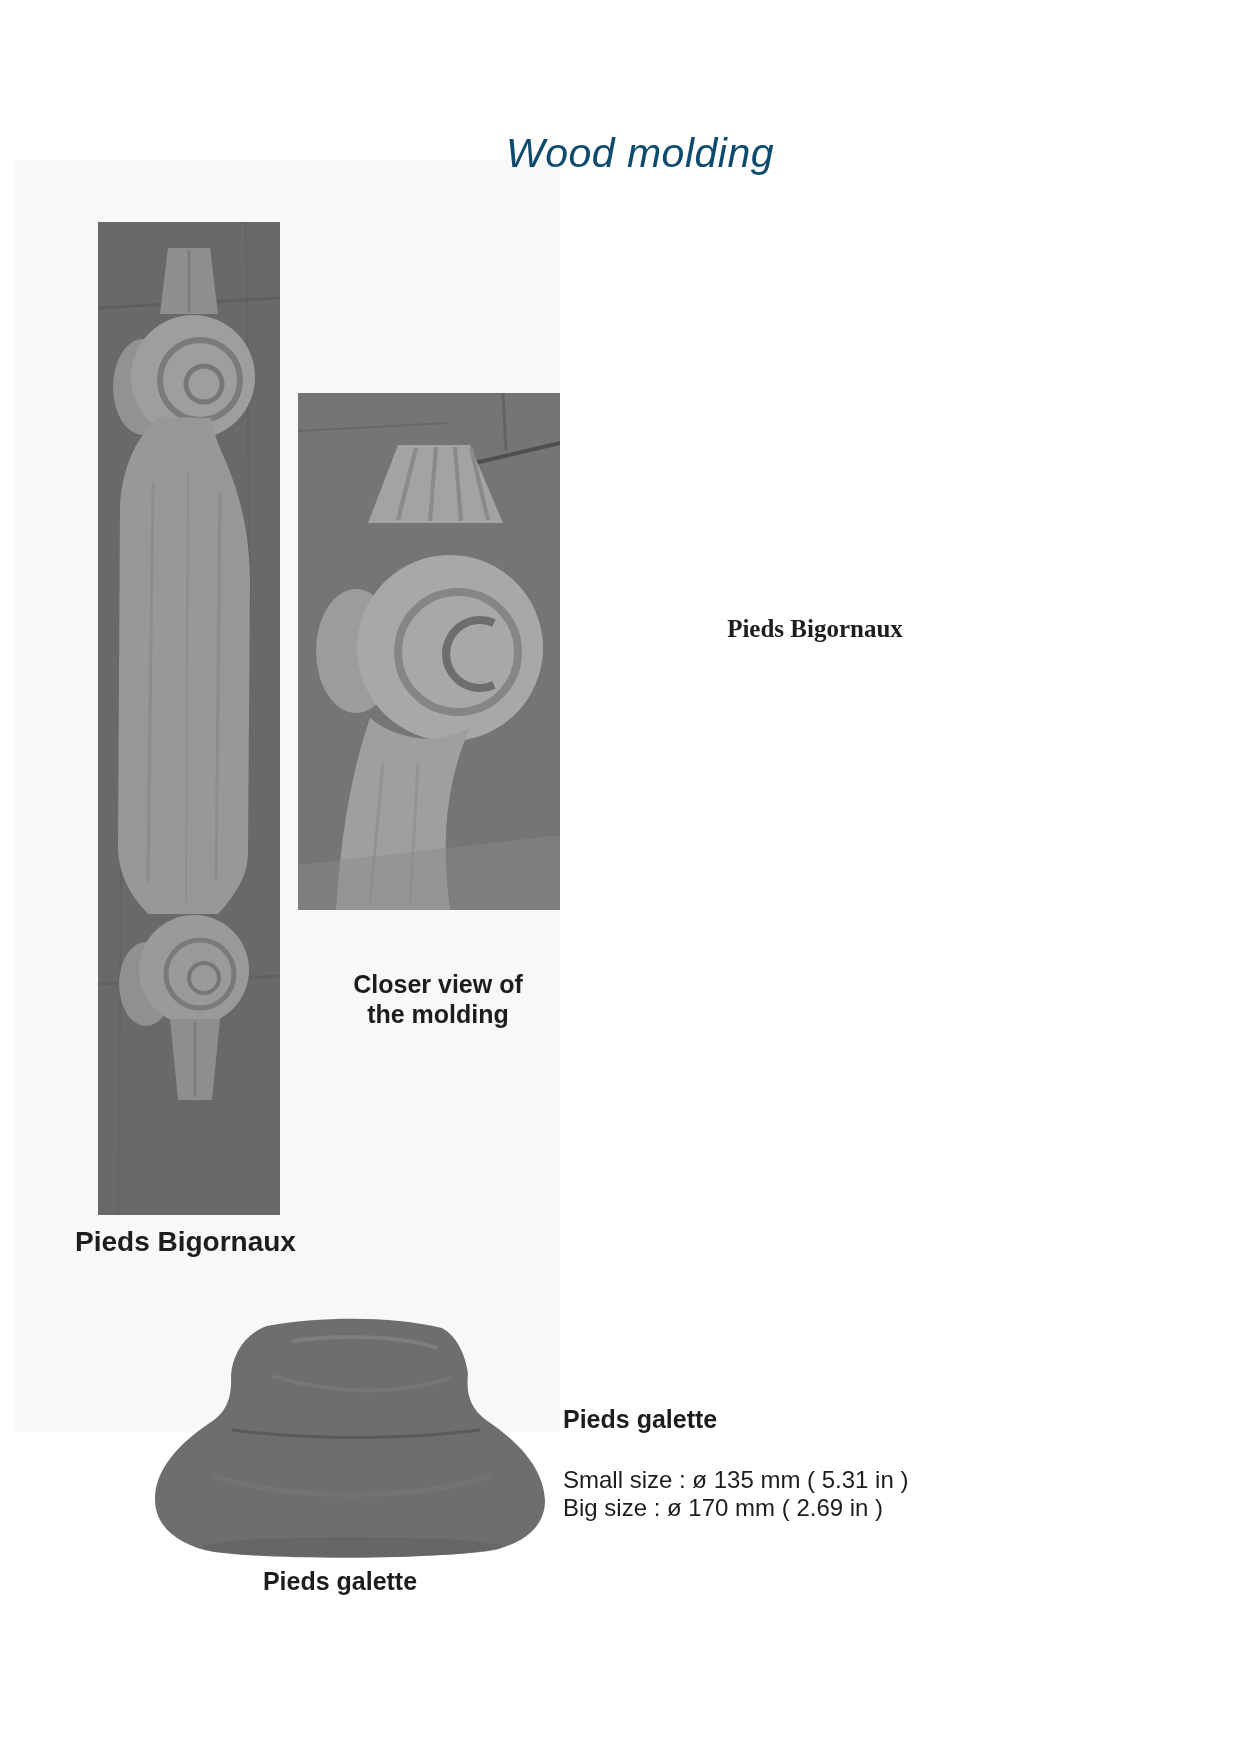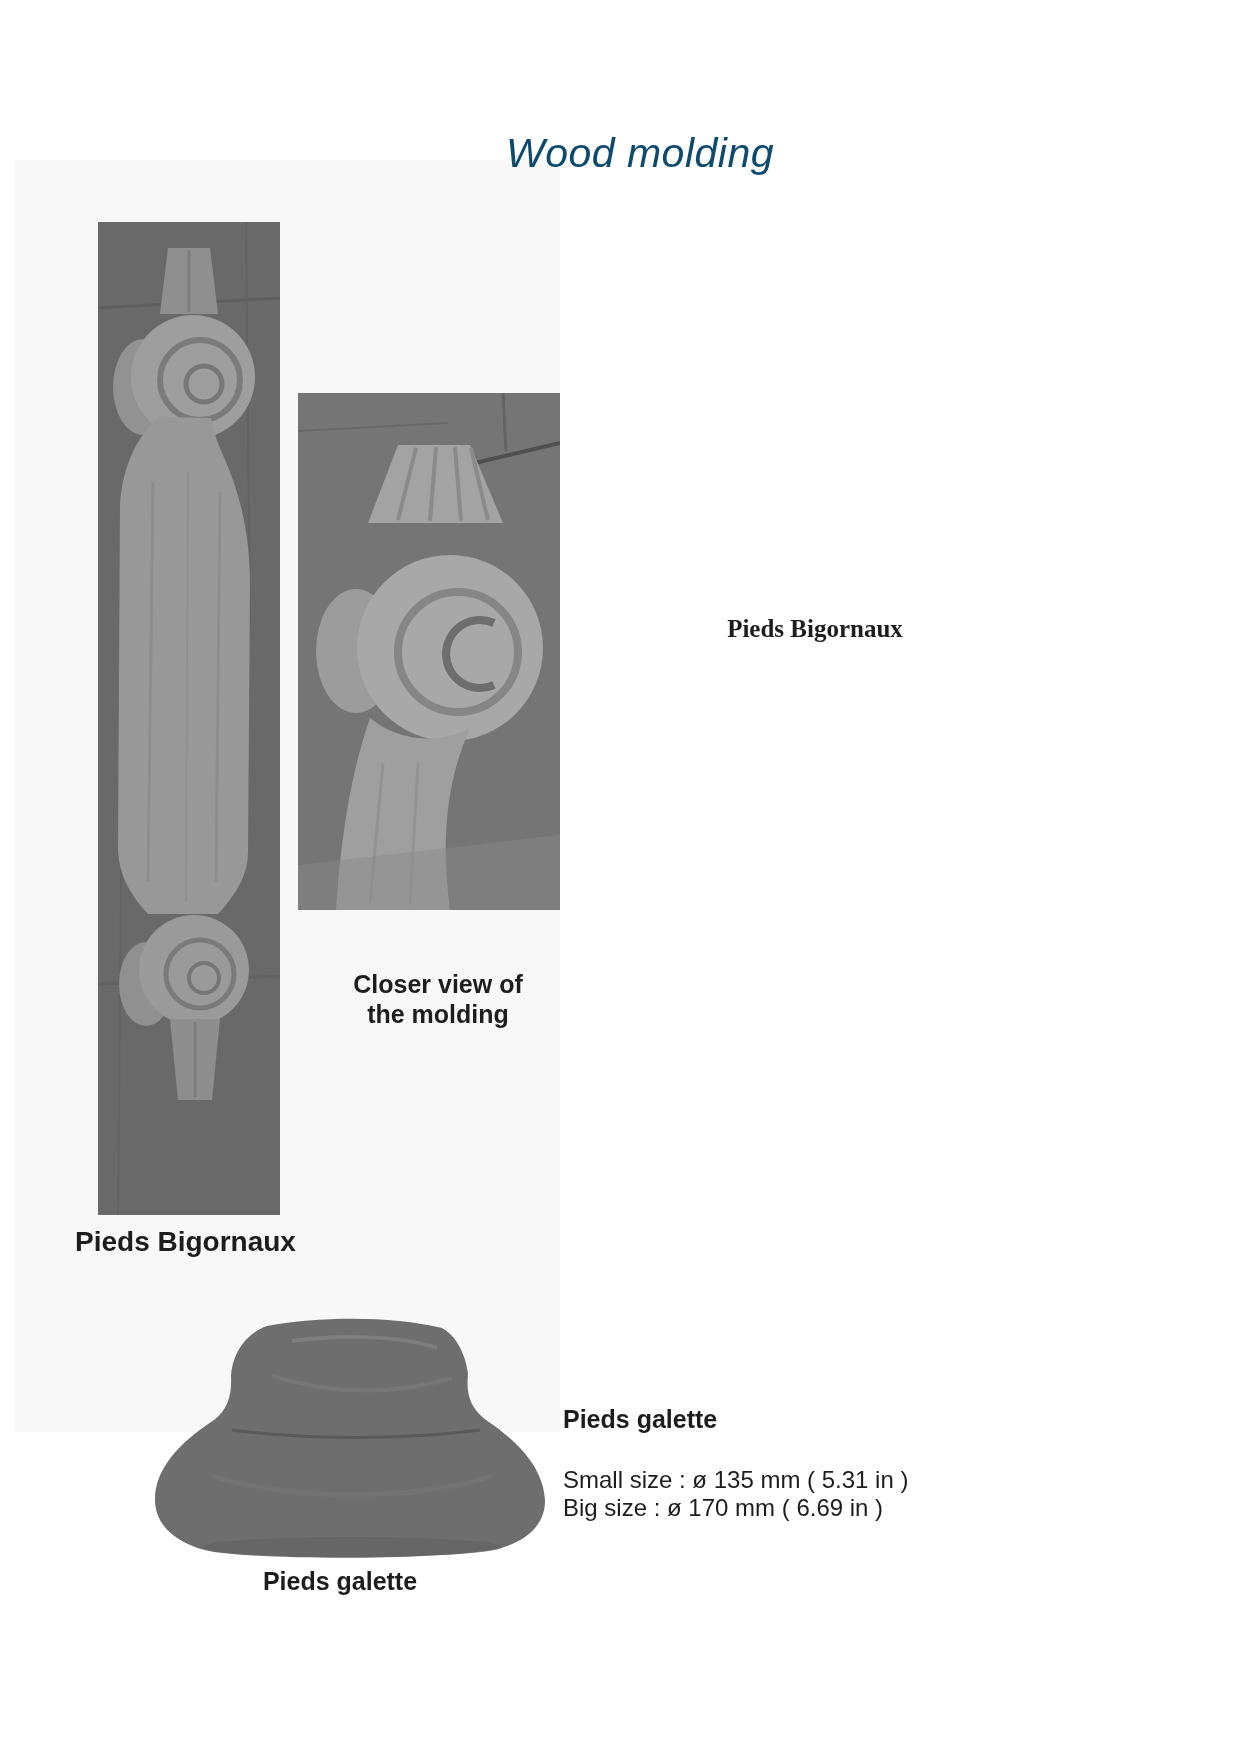--- a/index.html
+++ b/index.html
@@ -128,16 +128,16 @@
   <path d="M 80 114 C 160 124, 250 124, 328 114" stroke="#5a5a5a" stroke-width="3" fill="none"></path>
   <path d="M 140 25 C 190 18, 250 20, 285 32" stroke="#8d8d8d" stroke-width="4" fill="none" opacity="0.5"></path>
   <path d="M 120 60 C 180 78, 240 80, 300 62" stroke="#7e7e7e" stroke-width="4" fill="none" opacity="0.5"></path>
   <path d="M 60 160 C 140 185, 260 185, 340 160" stroke="#7b7b7b" stroke-width="5" fill="none" opacity="0.4"></path>
   <ellipse cx="200" cy="231" rx="150" ry="10" fill="#606060" opacity="0.6"></ellipse>
 </svg>
 
 <div class="block block2">
   <h3>Pieds galette</h3>
   <div class="line">Small size : ø 135 mm ( 5.31 in )</div>
-  <div class="line">Big size : ø 170 mm ( 6.69 in )</div>
+  <div class="line">Big size : ø 170 mm ( 2.69 in )</div>
 </div>
 
 <div class="caption caption-galette">Pieds galette</div>
 
 </body></html>

